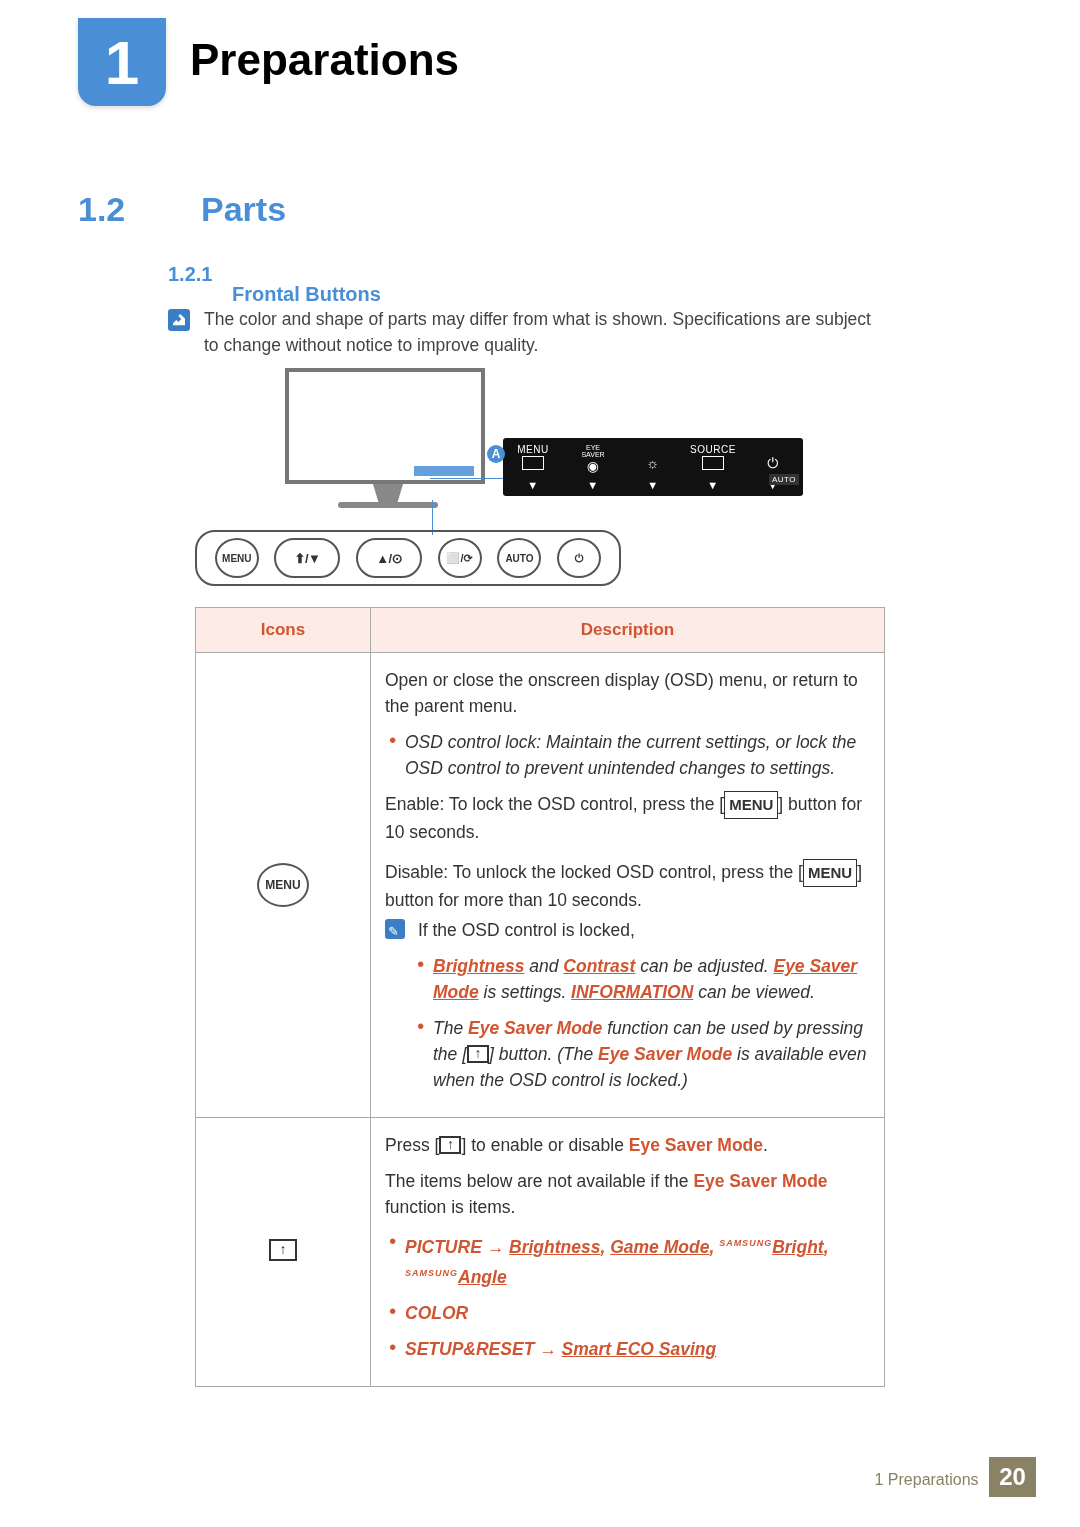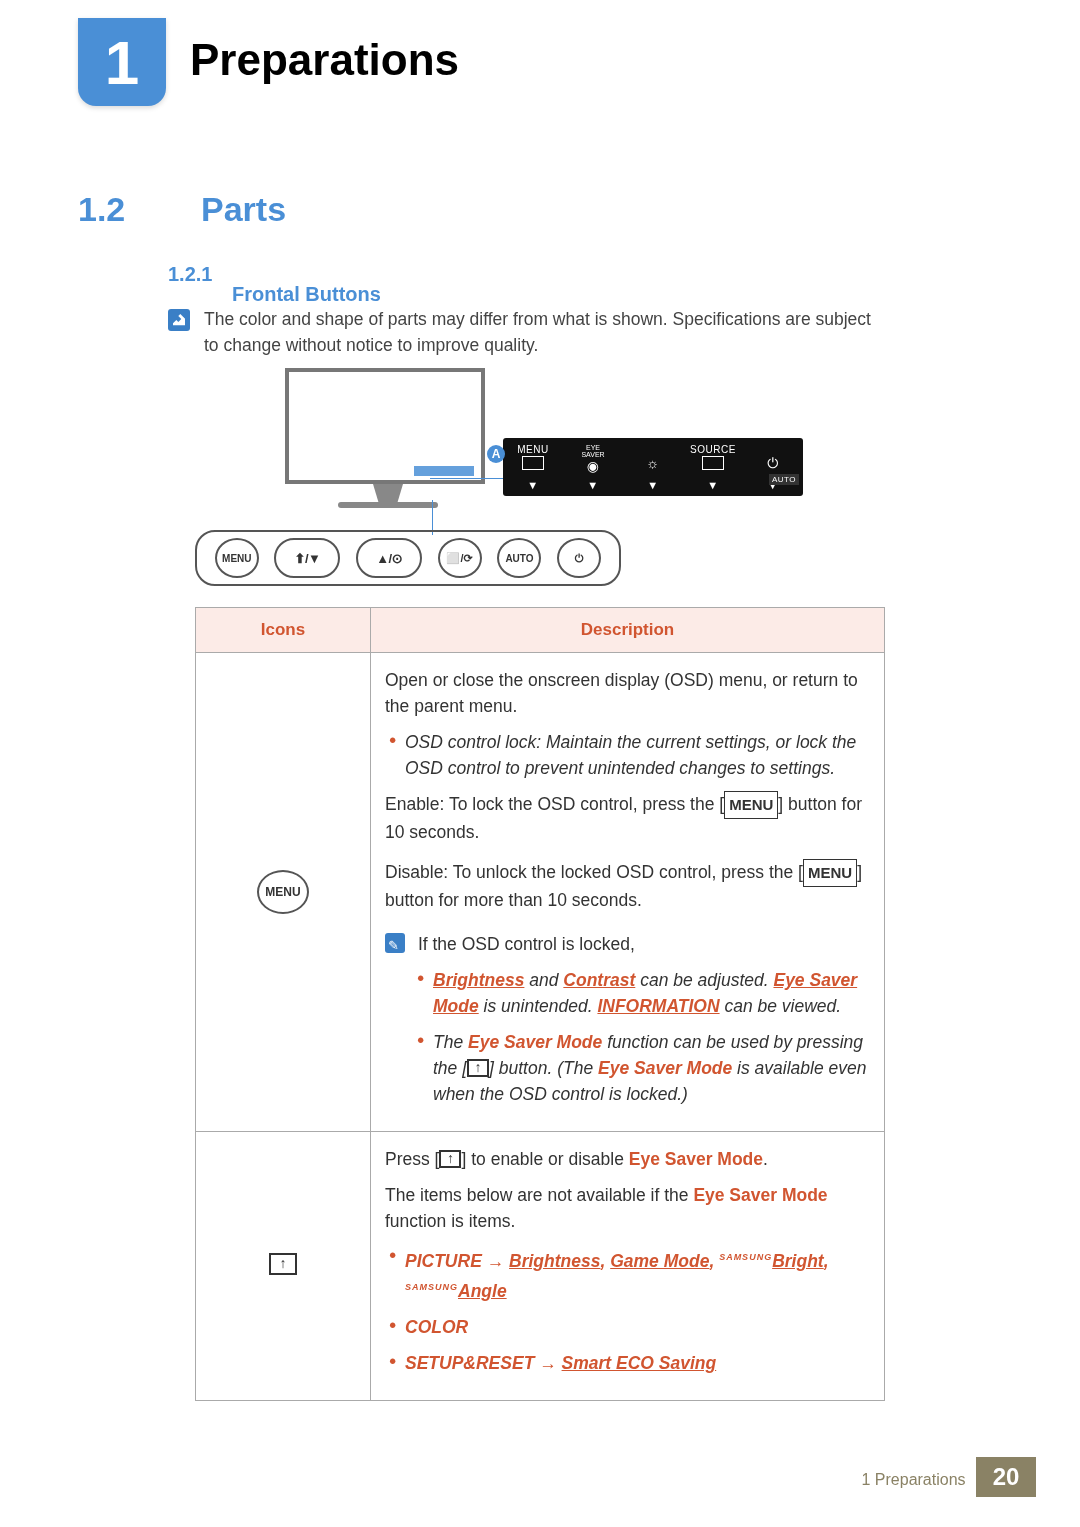--- a/index.html
+++ b/index.html
@@ -67,21 +67,21 @@
   .sub-note-icon { display: inline-block; width: 20px; height: 20px; background: #3a7fc6; border-radius: 3px; vertical-align: -3px; margin-right: 8px; position: relative; }
   .sub-note-icon::after { content: "✎"; color: #fff; font-size: 13px; position: absolute; left: 3px; top: 0; }
 
   .kw { color: #d15530; font-weight: bold; }
   .kw-u { color: #d15530; font-weight: bold; text-decoration: underline; }
   .magic-prefix { font-size: 9px; letter-spacing: 1px; vertical-align: super; font-weight: bold; color: #d15530; }
 
   
   .footer { position: absolute; bottom: 30px; right: 44px; }
   .footer-text { font-size: 16px; color: #8a8265; display: inline-block; margin-right: 6px; }
-  .page-num { display: inline-block; background: #8a8265; color: #fff; width: 60px; height: 40px; font-size: 24px; text-align: center; line-height: 40px; font-weight: bold; }
+  .page-num { display: inline-block; background: #8a8265; color: #fff; width: 47px; height: 40px; font-size: 24px; text-align: center; line-height: 40px; font-weight: bold; }
 </style>
 </head>
 <body>
 
 <div class="page">
   <div class="chapter-tab">1</div>
   <div class="chapter-title">Preparations</div>
 
   <div class="section-num">1.2</div>
   <div class="section-title">Parts</div>
@@ -163,26 +163,26 @@
         <div>Open or close the onscreen display (OSD) menu, or return to the parent menu.</div>
         <ul class="bullet-list">
           <li>OSD control lock: Maintain the current settings, or lock the OSD control to prevent unintended changes to settings.</li>
         </ul>
         <div style="margin-top:10px">
           <span>Enable: To lock the OSD control, press the [</span><span class="inline-btn-box">MENU</span><span>] button for 10 seconds.</span>
         </div>
         <div style="margin-top:14px">
           <span>Disable: To unlock the locked OSD control, press the [</span><span class="inline-btn-box">MENU</span><span>] button for more than 10 seconds.</span>
         </div>
-        <div style="margin-top:18px">
+        <div style="margin-top:4px">
           <span class="sub-note-icon"></span>
           <span>If the OSD control is locked,</span>
           <ul class="bullet-list" style="margin-left:28px">
             <li>
-              <span class="kw-u">Brightness</span><span> and </span><span class="kw-u">Contrast</span><span> can be adjusted. </span><span class="kw-u">Eye Saver Mode</span><span> is unintended. </span><span class="kw-u">INFORMATION</span><span> can be viewed.</span>
+              <span class="kw-u">Brightness</span><span> and </span><span class="kw-u">Contrast</span><span> can be adjusted. </span><span class="kw-u">Eye Saver Mode</span><span> is settings. </span><span class="kw-u">INFORMATION</span><span> can be viewed.</span>
             </li>
             <li>
               <span>The </span><span class="kw">Eye Saver Mode</span><span> function can be used by pressing the [</span><span class="up-box-icon"></span><span>] button. (The </span><span class="kw">Eye Saver Mode</span><span> is available even when the OSD control is locked.)</span>
             </li>
           </ul>
         </div>
       </td>
     </tr>
     <tr>
       <td class="icon-cell">

